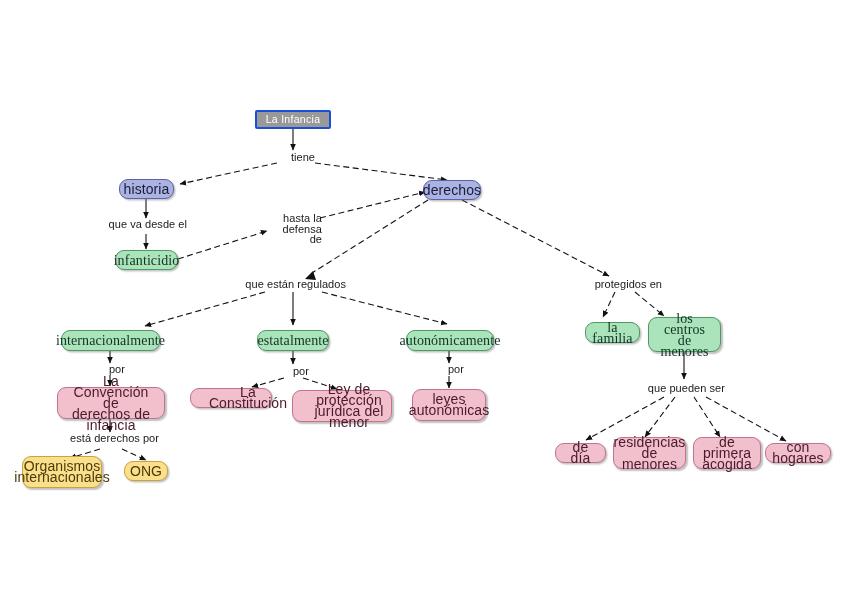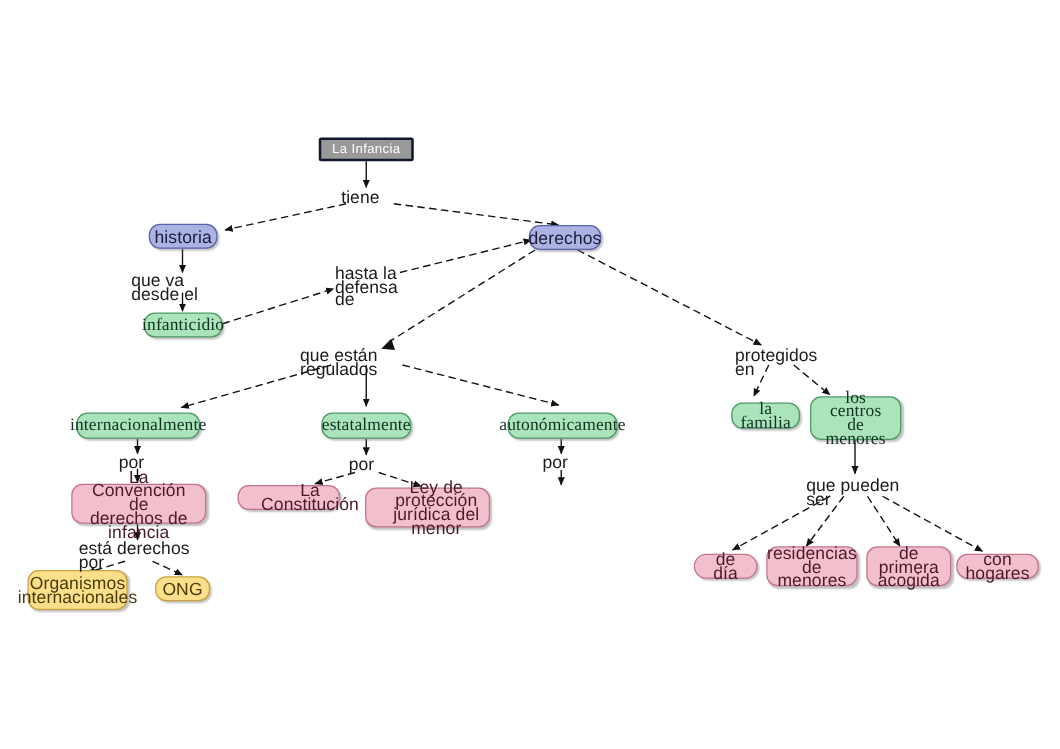--- a/index.html
+++ b/index.html
@@ -39,21 +39,21 @@
     justify-content: center;
     font-size: 14px;
     line-height: 11px;
     letter-spacing: 0.1px;
     padding: 2px 6px;
     box-shadow: 1.5px 1.5px 1.5px rgba(120,120,120,0.45);
     white-space: pre-line;
   }
   .node.root {
     background: #999999;
-    border: 2px solid #0f172a;
+    border: 2px solid #1d4ed8;
     color: #ffffff;
     border-radius: 2px;
     box-shadow: none;
     font-size: 10.5px;
     letter-spacing: 0.3px;
   }
   .node.blue {
     background: #aab3e2;
     border-color: #5b63a8;
     color: #1b1b3a;
@@ -69,25 +69,25 @@
     border-color: #c2748e;
     color: #4a1a2a;
   }
   .node.yellow {
     background: #fbdf8b;
     border-color: #c9a33c;
     color: #4a3a0a;
   }
   .link-label {
     position: absolute;
-    font-size: 14px;
+    font-size: 11px;
     line-height: 10.5px;
     color: #1a1a1a;
     background: transparent;
-    text-align: left;
+    text-align: right;
     white-space: pre-line;
     letter-spacing: 0.05px;
   }
 </style>
 </head>
 <body>
 
 <div id="canvas">
 
   <svg id="edges" viewBox="0 0 848 599">
@@ -166,27 +166,29 @@
 de menores</div>
 
   <div class="node pink" style="left:57px; top:387px; width:108px; height:32px;">La Convención de
 derechos de infancia</div>
 
   <div class="node pink" style="left:190px; top:388px; width:82px; height:20px;padding-left:40px;">La Constitución</div>
 
   <div class="node pink" style="left:292px; top:390px; width:100px; height:32px;padding-left:20px;">Ley de protección
 jurídica del menor</div>
 
+  <div class="node pink" style="left:412px; top:389px; width:74px; height:32px;">leyes
+autonómicas</div>
 
   <div class="node yellow" style="left:22px; top:456px; width:80px; height:32px;">Organismos
 internacionales</div>
 
   <div class="node yellow" style="left:124px; top:461px; width:44px; height:20px;">ONG</div>
 
-  <div class="node pink" style="left:555px; top:443px; width:51px; height:20px;border-radius:10px;">de día</div>
+  <div class="node pink" style="left:555px; top:443px; width:51px; height:20px;">de día</div>
 
   <div class="node pink" style="left:613px; top:437px; width:73px; height:32px;">residencias
 de menores</div>
 
   <div class="node pink" style="left:693px; top:437px; width:68px; height:32px;">de primera
 acogida</div>
 
   <div class="node pink" style="left:765px; top:443px; width:66px; height:20px;">con hogares</div>
 
   <div class="link-label" style="left:273px; top:152px; width:42px;">tiene</div>

